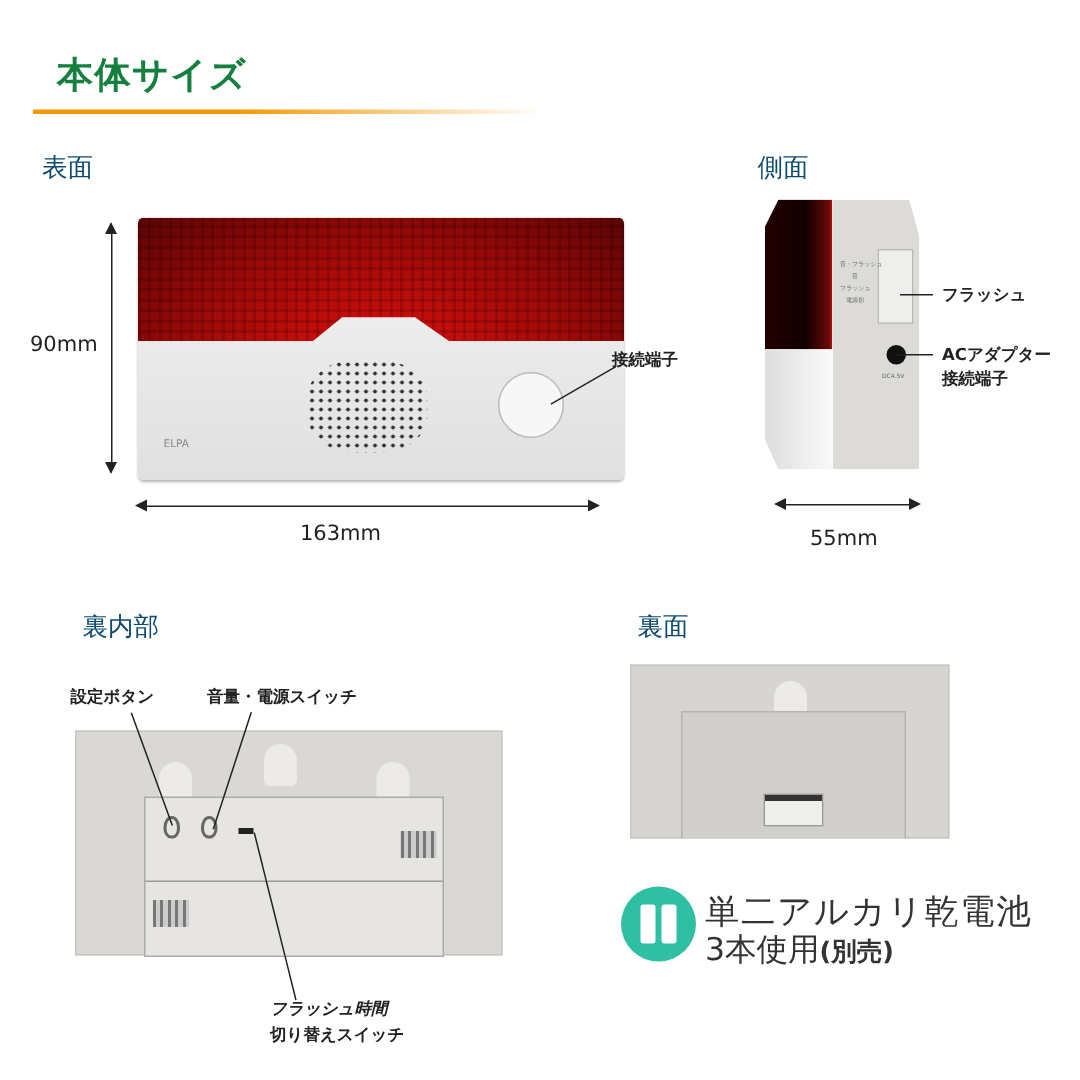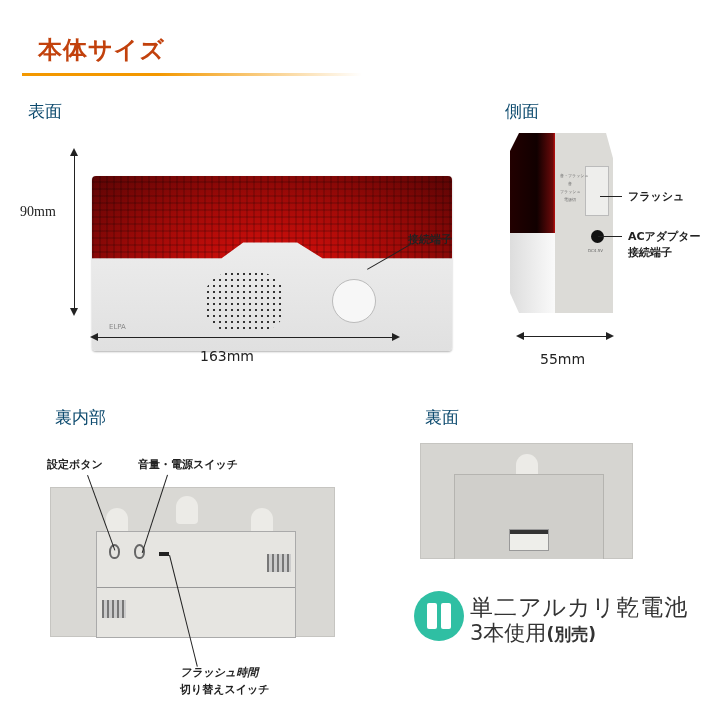--- a/index.html
+++ b/index.html
@@ -1,25 +1,25 @@
 <!DOCTYPE html>
 <html><head>
 <meta charset="utf-8">
 <style>
   * { box-sizing: border-box; margin: 0; padding: 0; }
   body { width: 720px; height: 720px; background: #fff; font-family: "DejaVu Sans", sans-serif; position: relative; overflow: hidden; color: #222; }
   .abs { position: absolute; }
-  .title { left: 38px; top: 34px; font-size: 24px; font-weight: bold; color: #c2410c; letter-spacing: 1px; }
+  .title { left: 38px; top: 34px; font-size: 24px; font-weight: bold; color: #15803d; letter-spacing: 1px; }
   .title-line { left: 22px; top: 73px; width: 340px; height: 3px; background: linear-gradient(to right, #f39800 0%, #f39800 40%, rgba(243,152,0,0) 100%); }
   .section-label { font-size: 17px; color: #0c4a6e; }
   .dim { font-size: 14px; color: #222; }
   .callout { font-size: 11px; font-weight: bold; color: #222; white-space: nowrap; }
   .line { background: #222; transform-origin: 0 0; height: 1px; }
   
-  .front { left: 92px; top: 145px; width: 360px; height: 175px; border-radius: 4px; overflow: hidden; background: linear-gradient(#f4f4f4, #e0e0e0); box-shadow: 0 1px 2px rgba(0,0,0,0.3); margin-top: 31px; }
+  .front { left: 92px; top: 145px; width: 324px; height: 175px; border-radius: 4px; overflow: hidden; background: linear-gradient(#f4f4f4, #e0e0e0); box-shadow: 0 1px 2px rgba(0,0,0,0.3); }
   .front-red { position: absolute; left: 0; top: 0; width: 100%; height: 100%;
      background: repeating-linear-gradient(90deg, rgba(0,0,0,0.15) 0 2px, transparent 2px 7px), repeating-linear-gradient(0deg, rgba(0,0,0,0.15) 0 2px, transparent 2px 7px), radial-gradient(ellipse at 50% 55%, #e0100c 0%, #a00a08 55%, #5a0404 100%);
      clip-path: polygon(0 0, 100% 0, 100% 47%, 64% 47%, 57% 38%, 42% 38%, 36% 47%, 0 47%); }
   .speaker { position: absolute; left: 113px; top: 95px; width: 80px; height: 62px; border-radius: 40%; background-image: radial-gradient(circle, #333 1.2px, transparent 1.5px); background-size: 6px 6px; }
   .stop-btn { position: absolute; left: 240px; top: 103px; width: 44px; height: 44px; border-radius: 50%; border: 1px solid #bbb; background: #f7f7f7; }
   .logo { position: absolute; left: 17px; top: 147px; font-size: 7px; color: #888; }
   
   .side { left: 510px; top: 133px; width: 103px; height: 180px; }
   .side-red { position: absolute; left: 0; top: 0; width: 45px; height: 100px; background: linear-gradient(90deg, #200 0%, #100 60%, #6a0a0a 95%, #c01010 100%); clip-path: polygon(20% 0, 100% 0, 100% 100%, 0 100%, 0 18%); }
   .side-white { position: absolute; left: 0; top: 100px; width: 45px; height: 80px; background: linear-gradient(90deg, #ddd, #fafafa); clip-path: polygon(0 0, 100% 0, 100% 100%, 20% 100%, 0 75%); }
@@ -64,21 +64,21 @@
 <div class="abs front">
   <div class="front-red"></div>
   <div class="speaker"></div>
   <div class="stop-btn"></div>
   <div class="logo">ELPA</div>
 </div>
 
 <div class="abs arrow-v" style="left:74px;top:152px;height:160px;"></div>
 <div class="tri-up" style="left:70px;top:148px;"></div>
 <div class="tri-down" style="left:70px;top:308px;"></div>
-<div class="abs dim" style="left:20px;top:204px;font-family:Liberation Serif, serif;">90mm</div>
+<div class="abs dim" style="left:20px;top:222px;">90mm</div>
 
 <div class="abs arrow-h" style="left:96px;top:337px;width:300px;"></div>
 <div class="tri-left" style="left:90px;top:333px;"></div>
 <div class="tri-right" style="left:392px;top:333px;"></div>
 <div class="abs dim" style="left:200px;top:348px;">163mm</div>
 
 <div class="abs callout" style="left:408px;top:232px;">接続端子</div>
 <div class="abs line" style="left:367px;top:269px;width:50px;transform:rotate(-30deg);"></div>
 
 <div class="abs section-label" style="left:505px;top:100px;">側面</div>

